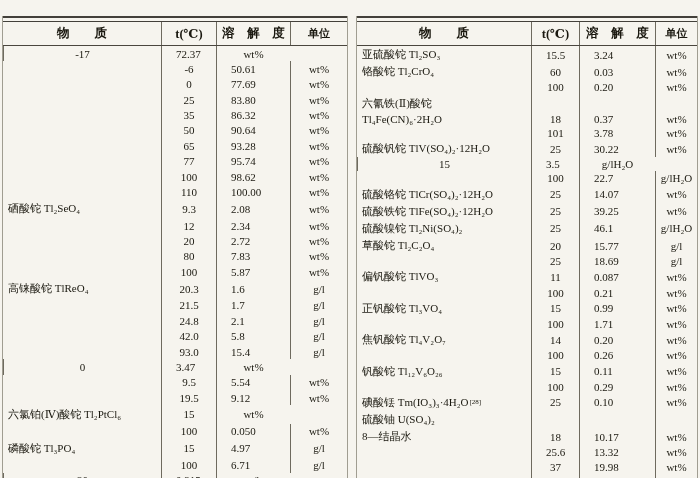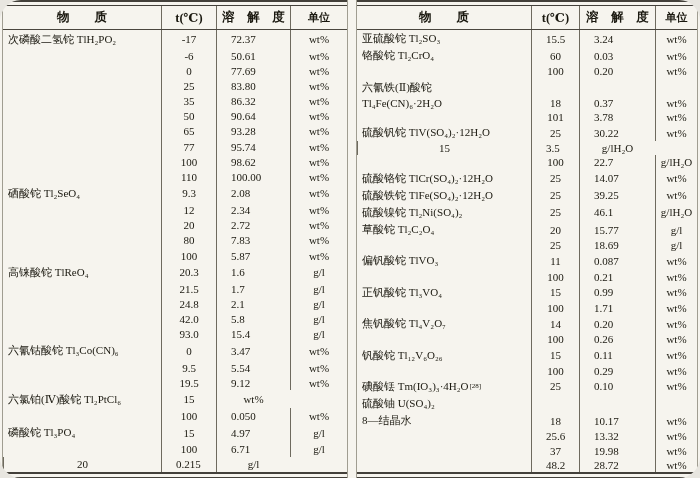--- a/index.html
+++ b/index.html
@@ -1,20 +1,20 @@
 <!DOCTYPE html>
 <html><head>
 <meta charset="utf-8">
 <style>
   html,body{margin:0;padding:0;background:#e8e6e0;}
   .page{
     width:700px;height:478px;background:#f6f4ee;
-    box-sizing:border-box;display:flex;padding:0 2px;
+    box-sizing:border-box;display:flex;padding:16px 2px;
     font-family:"Liberation Serif","DejaVu Serif",serif;
-    color:#1a180f;position:relative;overflow:hidden;border-radius:21px;
+    color:#1a180f;position:relative;overflow:hidden;
   }
   .table-wrap{display:flex;flex-direction:column;height:478px;box-sizing:border-box;
     border-left:1px solid rgba(90,85,70,.55);border-right:1px solid rgba(90,85,70,.55);}
   .tw-left{width:346px;margin-right:8px;}
   .tw-right{width:342px;}
   .dbl{box-sizing:border-box;height:6px;flex:0 0 6px;
     border-top:2px solid #43403a;border-bottom:1px solid #43403a;}
   .grid{display:grid;}
   .cols-l{grid-template-columns:158px 55px 74px 1fr;}
   .cols-r{grid-template-columns:174px 48px 76px 1fr;}
@@ -39,21 +39,20 @@
   <div class="table-wrap tw-left">
     <div class="dbl"></div>
     <div class="grid cols-l thead">
       <div class="cell c0">物　　质</div>
       <div class="cell c1">t(℃)</div>
       <div class="cell c2">溶　解　度</div>
       <div class="cell c3">单位</div>
     </div>
     <div class="tbody cols-l-body">
         <div class="row cols-l">
-          <div class="cell c0">次磷酸二氢铊 TlH₂PO₂</div>
           <div class="cell c1">-17</div>
           <div class="cell c2">72.37</div>
           <div class="cell c3">wt%</div>
         </div>
         <div class="row cols-l">
           <div class="cell c0"></div>
           <div class="cell c1">-6</div>
           <div class="cell c2">50.61</div>
           <div class="cell c3">wt%</div>
         </div>
@@ -159,21 +158,20 @@
           <div class="cell c2">5.8</div>
           <div class="cell c3">g/l</div>
         </div>
         <div class="row cols-l">
           <div class="cell c0"></div>
           <div class="cell c1">93.0</div>
           <div class="cell c2">15.4</div>
           <div class="cell c3">g/l</div>
         </div>
         <div class="row cols-l">
-          <div class="cell c0">六氰钴酸铊 Tl₃Co(CN)₆</div>
           <div class="cell c1">0</div>
           <div class="cell c2">3.47</div>
           <div class="cell c3">wt%</div>
         </div>
         <div class="row cols-l">
           <div class="cell c0"></div>
           <div class="cell c1">9.5</div>
           <div class="cell c2">5.54</div>
           <div class="cell c3">wt%</div>
         </div>

